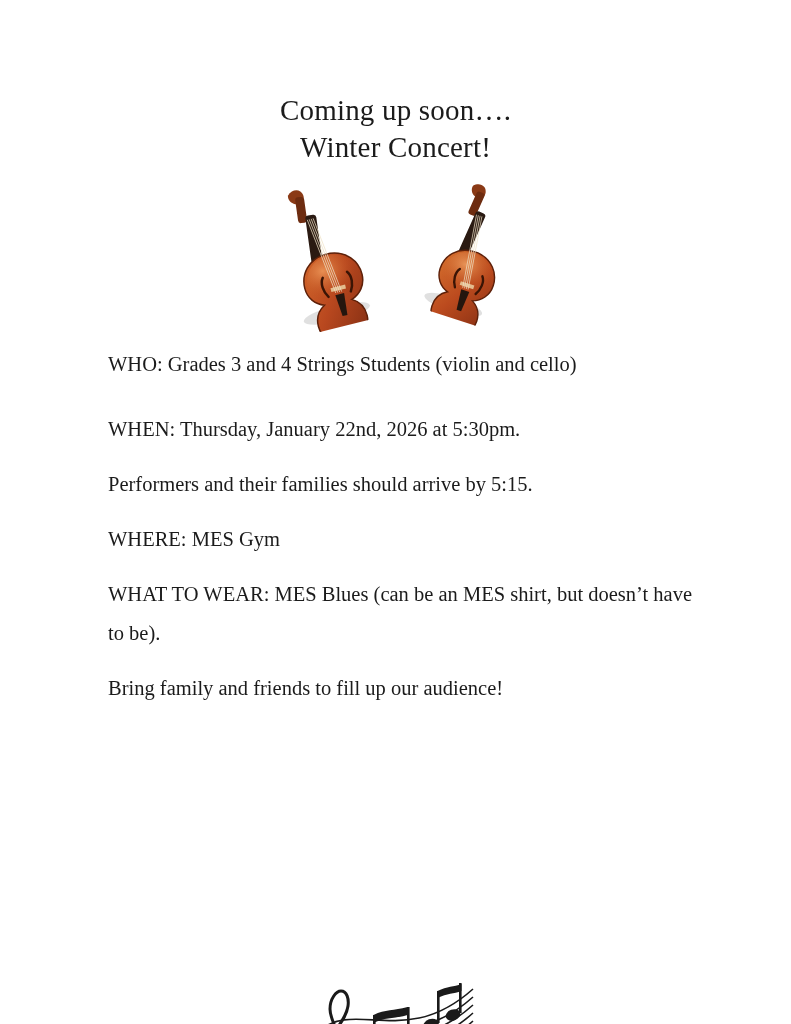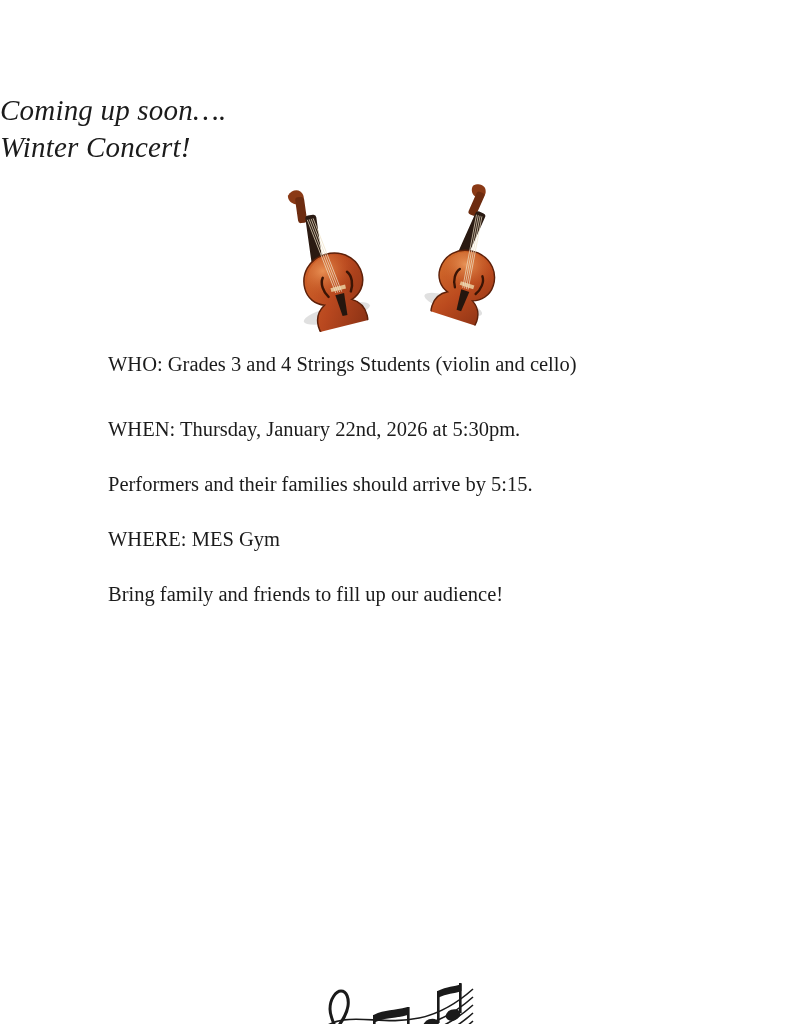--- a/index.html
+++ b/index.html
@@ -15,23 +15,23 @@
     overflow: hidden;
     position: relative;
   }
   .page {
     width: 791px;
     height: 1024px;
     position: relative;
     box-sizing: border-box;
   }
   .heading {
+    text-align: center;
     margin-top: 92px;
     line-height: 1.26;
-    font-style: italic;
   }
   .heading .line {
     font-size: 29px;
     letter-spacing: 0.2px;
     color: #1b1b1b;
   }
   .instruments {
     margin-top: 14px;
     height: 140px;
     position: relative;
@@ -181,20 +181,21 @@
         </svg>
       </span>
     </div>
   </div>
 
   <div class="body-block">
     <p>WHO: Grades 3 and 4 Strings Students (violin and cello)</p>
     <p class="bold spacer-before">WHEN: Thursday, January 22nd, 2026 at 5:30pm.</p>
     <p class="bold">Performers and their families should arrive by 5:15.</p>
     <p>WHERE: MES Gym</p>
+    <p>WHAT TO WEAR: MES Blues (can be an MES shirt, but doesn’t have to be).</p>
     <p>Bring family and friends to fill up our audience!</p>
   </div>
 
   <div class="notes">
     <span>
       <svg width="190" height="125" viewBox="0 0 190 125">
         <g fill="none" stroke="#1a1a1a" stroke-width="1.6">
 
           <path d="M18 78 C55 46 105 96 172 36"></path>
           <path d="M18 86 C55 54 105 104 172 44"></path>

